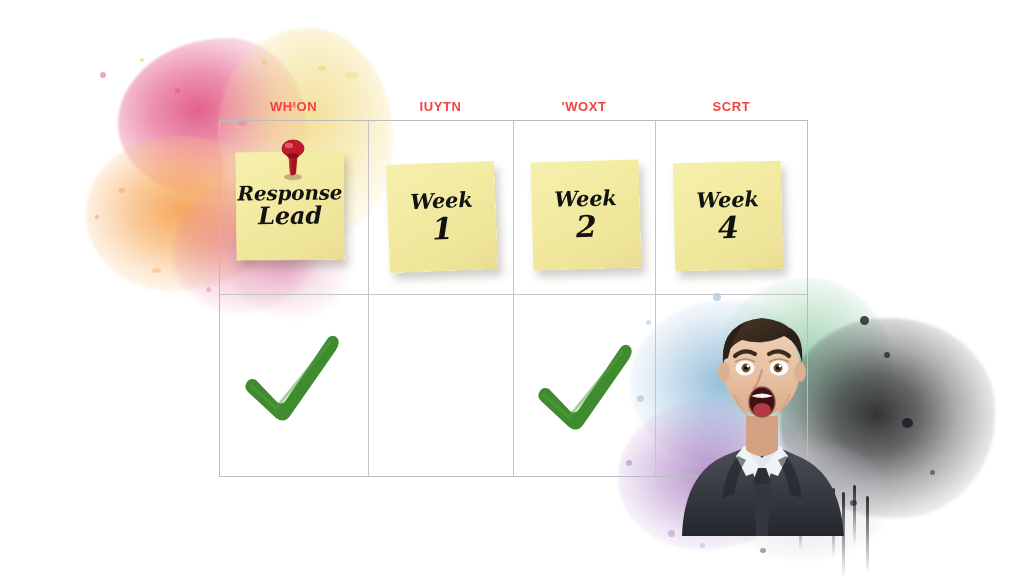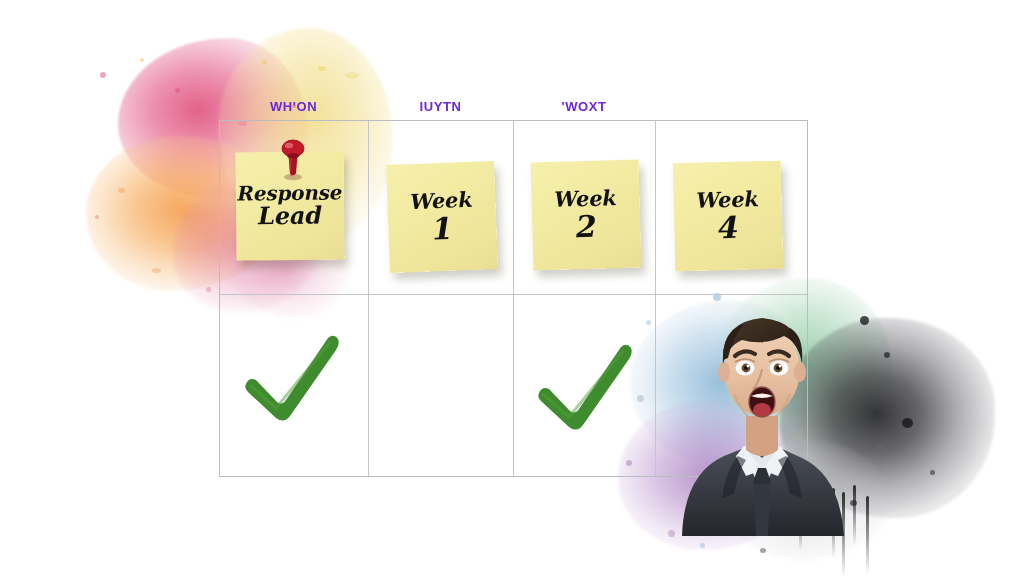--- a/index.html
+++ b/index.html
@@ -204,21 +204,21 @@
   
   .col-header {
     position: absolute;
     top: 96px;
     height: 22px;
     line-height: 22px;
     text-align: center;
     font-size: 13px;
     font-weight: 700;
     letter-spacing: 0.6px;
-    color: #6d28d9;
+    color: #ef4444;
     font-family: "Liberation Sans", sans-serif;
     white-space: nowrap;
   }
 
   
   .note {
     position: absolute;
     width: 108px;
     height: 108px;
     background: linear-gradient(152deg, #f6f0ad 0%, #f2eaa0 44%, #eee49a 78%, #e9dd93 100%);
@@ -330,20 +330,21 @@
   <div class="speck" style="left:876px;top:444px;width:8px;height:7px;background:rgba(100,100,108,.55);"></div>
   <div class="speck" style="left:850px;top:500px;width:7px;height:6px;background:rgba(30,30,34,.62);"></div>
   <div class="speck" style="left:806px;top:524px;width:10px;height:8px;background:rgba(30,30,34,.55);"></div>
   <div class="speck" style="left:760px;top:548px;width:6px;height:5px;background:rgba(60,60,66,.45);"></div>
   <div class="speck" style="left:930px;top:470px;width:5px;height:5px;background:rgba(30,30,34,.50);"></div>
   <div class="speck" style="left:646px;top:320px;width:5px;height:5px;background:rgba(110,165,205,.35);"></div>
 
   <div class="col-header" style="left:219px;width:149px;">WH'ON</div>
   <div class="col-header" style="left:368px;width:145px;">IUYTN</div>
   <div class="col-header" style="left:513px;width:142px;">'WOXT</div>
+  <div class="col-header" style="left:655px;width:153px;">SCRT</div>
 
   <div id="grid">
     <div class="vline" style="left:148px;"></div>
     <div class="vline" style="left:293px;"></div>
     <div class="vline" style="left:435px;"></div>
     <div class="hline" style="top:173px;"></div>
   </div>
 
   <div class="note" id="note-0">
     <div class="l1">Response</div>

